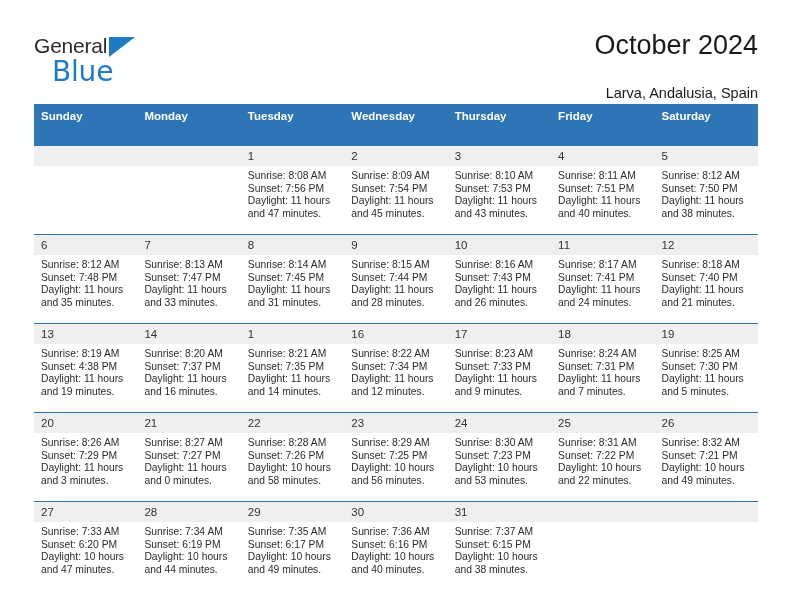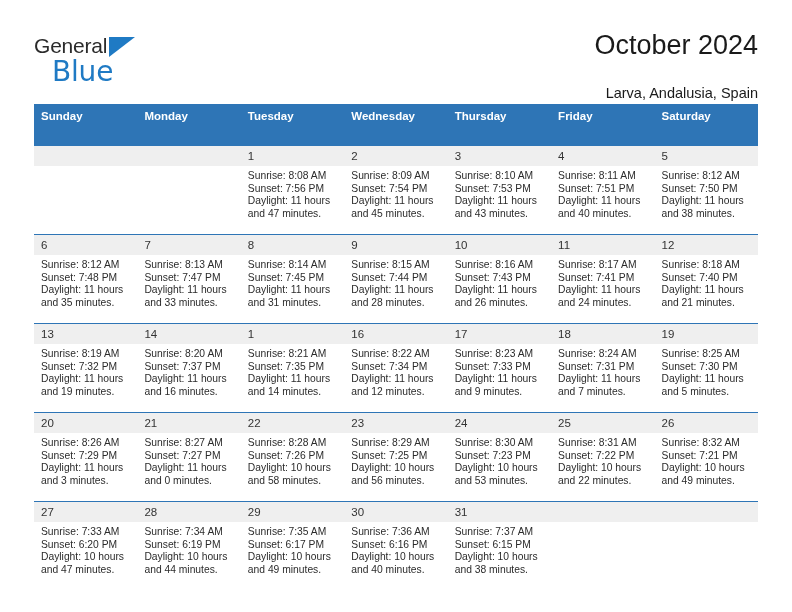--- a/index.html
+++ b/index.html
@@ -320,21 +320,21 @@
                 </div>
               </div>
             </td>
           </tr>
           <tr class="week-row">
             <td>
               <div class="cell">
                 <div class="daynum">13</div>
                 <div class="info">
                   <div>Sunrise: 8:19 AM</div>
-                  <div>Sunset: 7:32 PM</div>
+                  <div>Sunset: 4:38 PM</div>
                   <div>Daylight: 11 hours</div>
                   <div>and 19 minutes.</div>
                 </div>
               </div>
             </td>
             <td>
               <div class="cell">
                 <div class="daynum">14</div>
                 <div class="info">
                   <div>Sunrise: 8:20 AM</div>

